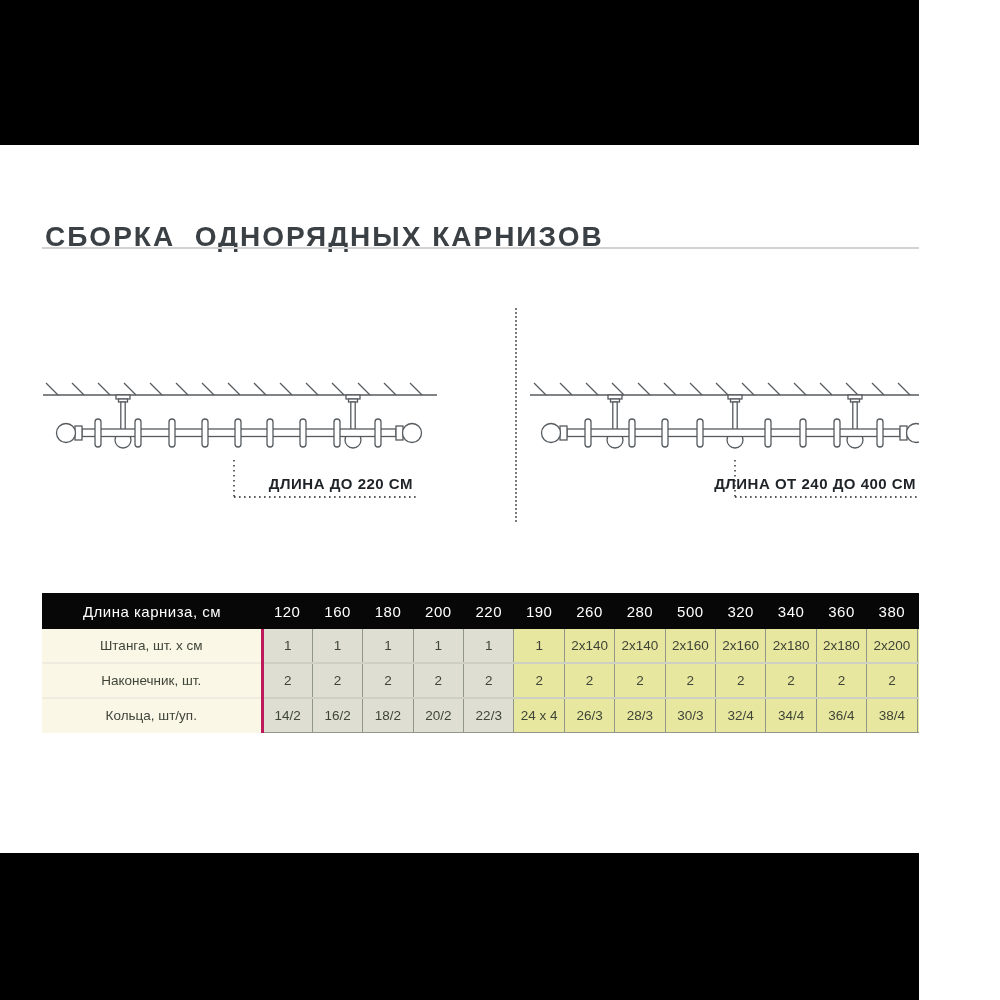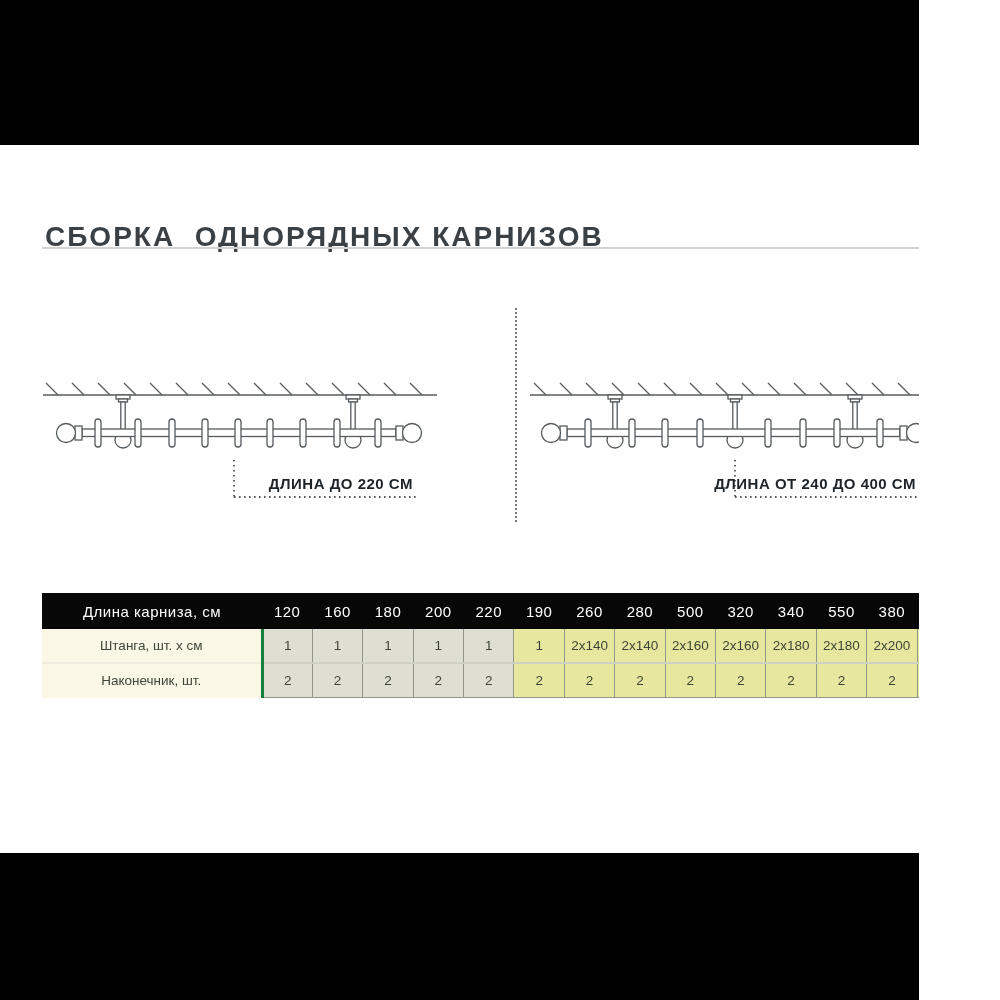--- a/index.html
+++ b/index.html
@@ -27,21 +27,21 @@
                    border-left:2px dotted var(--divider-dotted,#7a7a7a);}
 
   .tbl-wrap{position:absolute;left:42px;top:593px;}
   table.tbl{border-collapse:collapse;table-layout:fixed;width:926px;}
   table.tbl col.label-col{width:220px;}
   table.tbl th{background:var(--table-header-bg,#070707);color:var(--table-header-text,#fff);
                font-size:15px;font-weight:500;height:34px;text-align:center;letter-spacing:0.5px;margin-left:25px;}
   table.tbl td{height:31px;text-align:center;vertical-align:middle;font-size:13.5px;
                color:var(--cell-text,#3e4437);}
   td.rowlabel{background:var(--label-col-bg,#faf7e7);font-size:15px;
-              border-right:3px solid #15803d;border-bottom:2px solid #efecdf;}
+              border-right:3px solid #be185d;border-bottom:2px solid #efecdf;}
   td.data{border-right:1px solid var(--grid-line,#90968a);
           border-bottom:2px solid var(--row-gap-line,#cdd0c3);}
   td.data.first{border-left:1px solid var(--grid-line,#90968a);}
   td.data.ga{background:var(--short-group-bg,#dedfd2);}
   td.data.gb{background:var(--long-group-bg,#e8e79f);}
   tr:last-child td.data{border-bottom:1px solid var(--grid-line,#90968a);}
   tr:last-child td.rowlabel{border-bottom:none;}
 </style>
 </head>
 <body>
@@ -163,21 +163,21 @@
             <th>160</th>
             <th>180</th>
             <th>200</th>
             <th>220</th>
             <th>190</th>
             <th>260</th>
             <th>280</th>
             <th>500</th>
             <th>320</th>
             <th>340</th>
-            <th>550</th>
+            <th>360</th>
             <th>380</th>
             <th>300</th>
           </tr>
       </thead>
       <tbody>
           <tr>
             <td class="rowlabel">Штанга, шт. х см</td>
             <td class="data ga first">1</td>
             <td class="data ga">1</td>
             <td class="data ga">1</td>
@@ -203,16 +203,33 @@
             <td class="data gb">2</td>
             <td class="data gb">2</td>
             <td class="data gb">2</td>
             <td class="data gb">2</td>
             <td class="data gb">2</td>
             <td class="data gb">2</td>
             <td class="data gb">2</td>
             <td class="data gb">2</td>
             <td class="data gb">2</td>
           </tr>
+          <tr>
+            <td class="rowlabel">Кольца, шт/уп.</td>
+            <td class="data ga first">14/2</td>
+            <td class="data ga">16/2</td>
+            <td class="data ga">18/2</td>
+            <td class="data ga">20/2</td>
+            <td class="data ga">22/3</td>
+            <td class="data gb">24 x 4</td>
+            <td class="data gb">26/3</td>
+            <td class="data gb">28/3</td>
+            <td class="data gb">30/3</td>
+            <td class="data gb">32/4</td>
+            <td class="data gb">34/4</td>
+            <td class="data gb">36/4</td>
+            <td class="data gb">38/4</td>
+            <td class="data gb">40/4</td>
+          </tr>
         </tbody>
     </table>
   </div>
 </div>
 
 </body></html>

